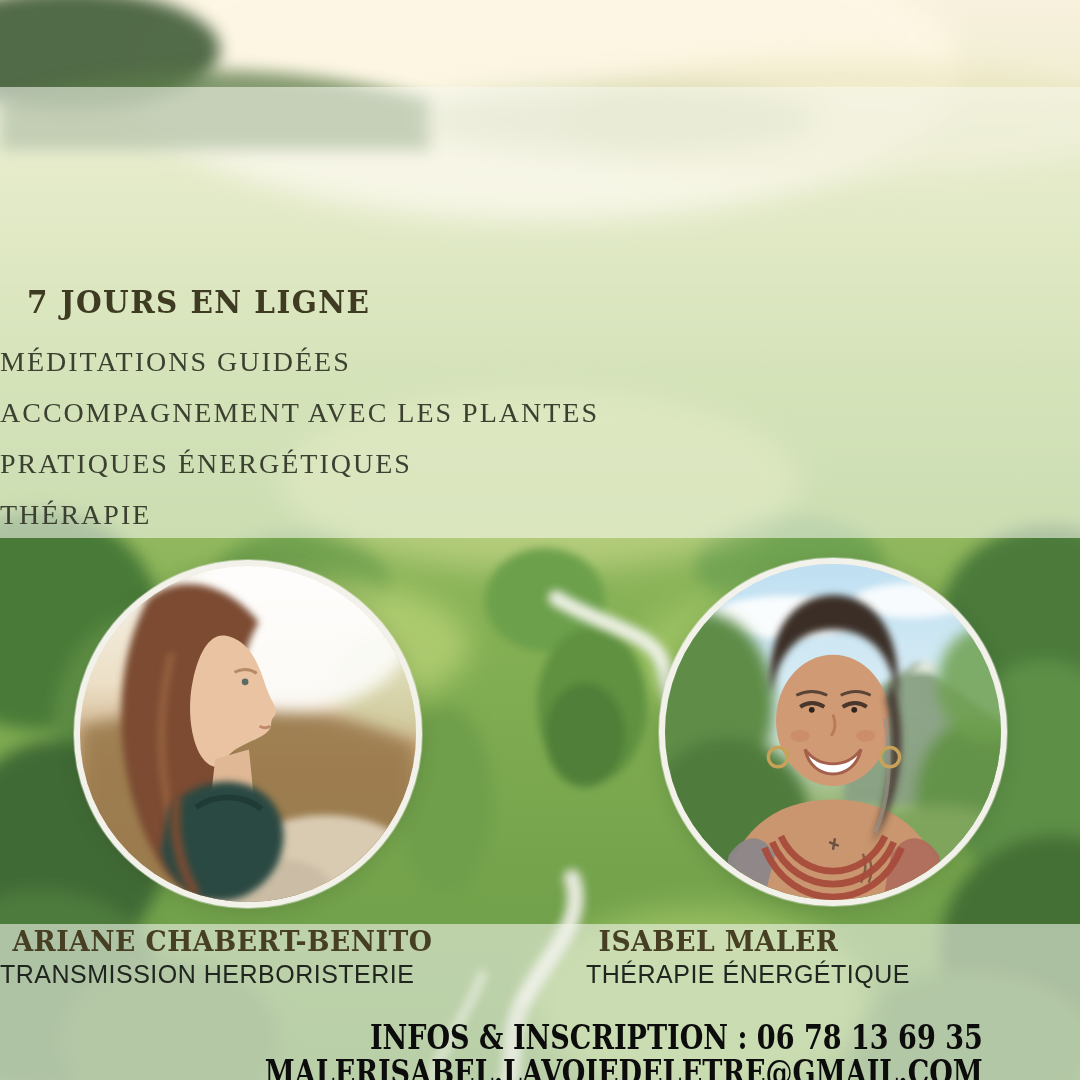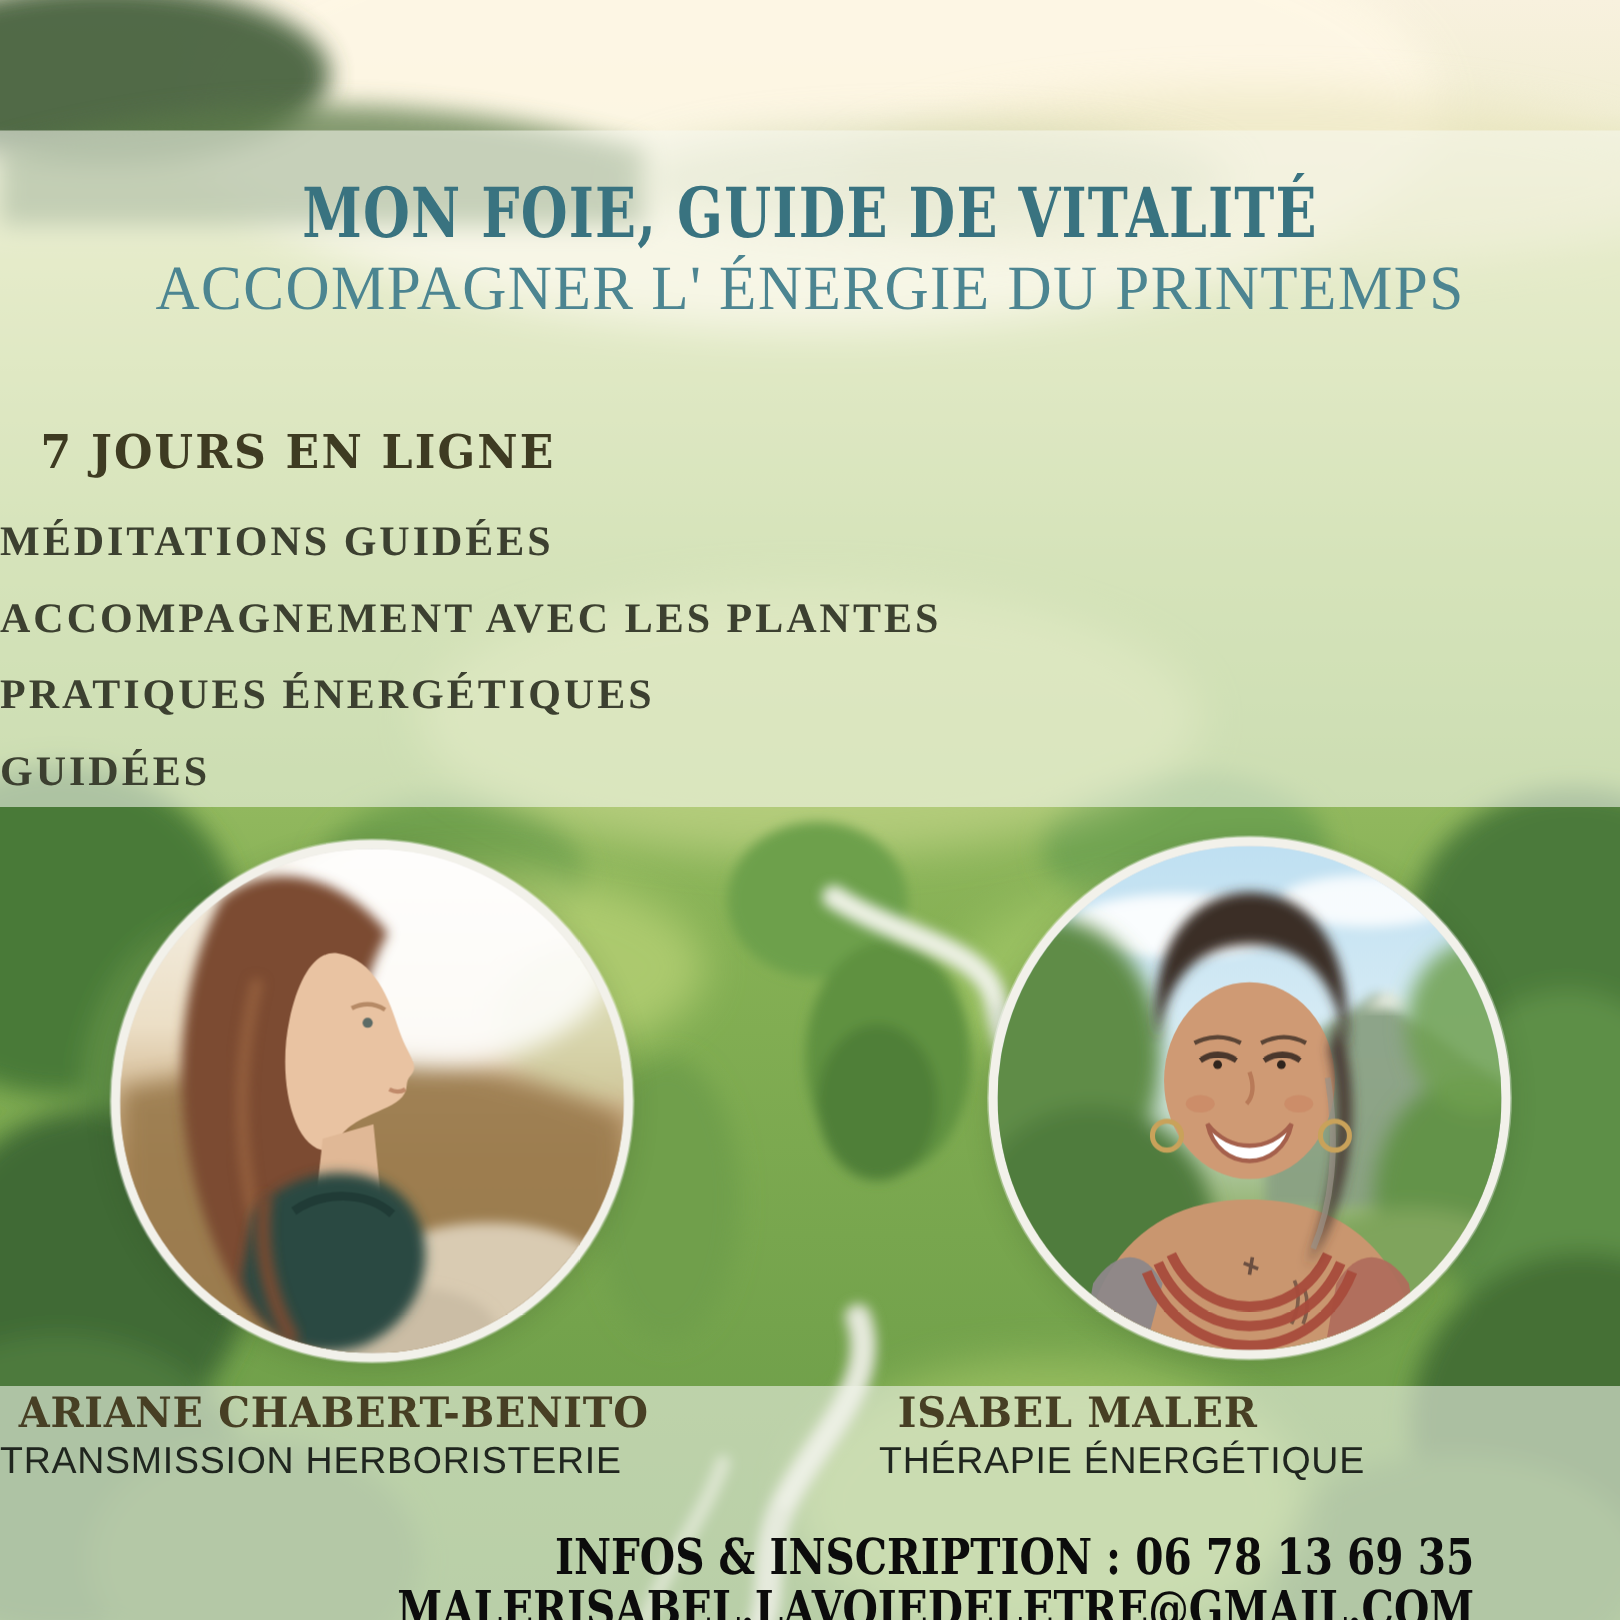--- a/index.html
+++ b/index.html
@@ -30,21 +30,21 @@
   }
 
   
   .program{position:absolute;top:284px;left:0;width:1080px;text-align:left;}
   .program-heading{
     font-family:"DejaVu Serif",serif;font-weight:700;font-size:31px;line-height:36px;
     color:#3e3b22;letter-spacing:1.5px;transform:scaleX(.95);transform-origin:50% 50%;
     white-space:nowrap;margin-bottom:16px;
   }
   .program-item{
-    font-family:"Liberation Serif",serif;font-weight:700;font-size:28px;line-height:51px;
+    font-family:"Liberation Serif",serif;font-weight:400;font-size:28px;line-height:51px;
     color:#3c4030;letter-spacing:2px;white-space:nowrap;
   }
 
   
   .portrait{
     position:absolute;width:348px;height:348px;border-radius:50%;
     border:6px solid #f2f1ea;overflow:hidden;
     box-shadow:0 0 0 1px rgba(255,255,255,.35), 0 4px 18px rgba(40,60,30,.18);
     background:#ddd;
   }
@@ -142,31 +142,27 @@
       <path d="M556,598 C600,626 658,632 664,668" stroke="#f2f5e8" stroke-width="7" opacity="0.85"></path>
       <path d="M572,878 C588,922 545,958 523,1002 C508,1032 516,1058 508,1082" stroke="#d6dcc9" stroke-width="18"></path>
       <path d="M572,878 C588,922 545,958 523,1002" stroke="#eef1e6" stroke-width="8" opacity="0.8"></path>
       <path d="M430,1082 C445,1040 470,1010 482,975" stroke="#dfe4d2" stroke-width="10" opacity="0.7"></path>
     </g>
   </svg>
 
   <div class="band band-mid"></div>
   <div class="band band-bottom"></div>
 
-  <header class="titles">
-    <h1 class="title">MON FOIE, GUIDE DE VITALITÉ</h1>
-    <h2 class="subtitle">ACCOMPAGNER L' ÉNERGIE DU PRINTEMPS</h2>
-  </header>
 
   <section class="program">
     <div class="program-heading">7 JOURS EN LIGNE</div>
     <div class="program-item">MÉDITATIONS GUIDÉES</div>
     <div class="program-item">ACCOMPAGNEMENT AVEC LES PLANTES</div>
     <div class="program-item">PRATIQUES ÉNERGÉTIQUES</div>
-    <div class="program-item">GUIDÉES</div>
+    <div class="program-item">THÉRAPIE</div>
   </section>
 
   <figure class="portrait portrait-left" style="margin:0;">
     <svg viewBox="0 0 348 348" aria-hidden="true">
       <defs>
         <linearGradient id="pL" x1="0" y1="0" x2="0" y2="1">
           <stop offset="0" stop-color="#f7f3ea"></stop>
           <stop offset="0.35" stop-color="#ecdfc6"></stop>
           <stop offset="0.62" stop-color="#bf9a6a"></stop>
           <stop offset="1" stop-color="#a9895e"></stop>

